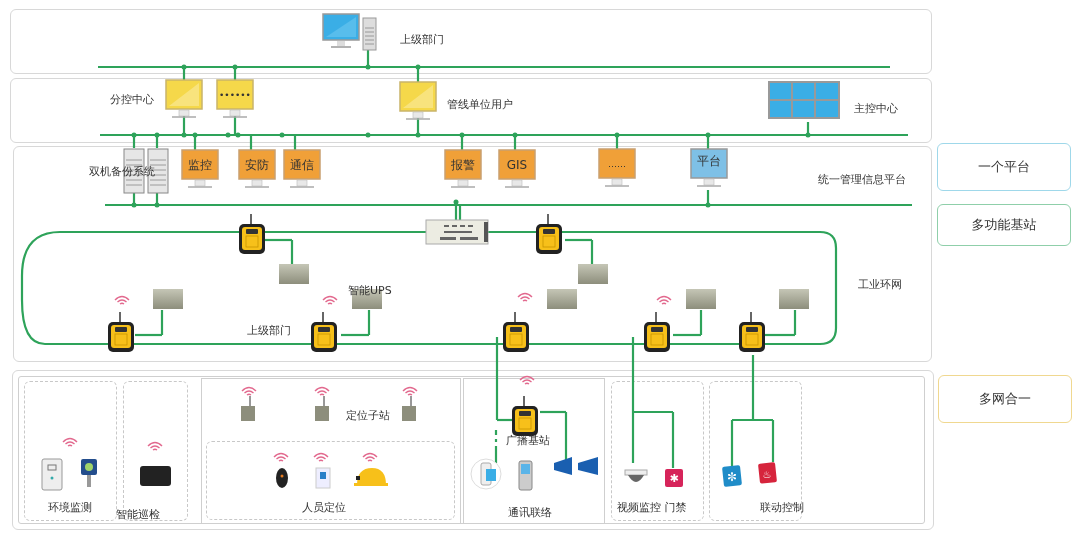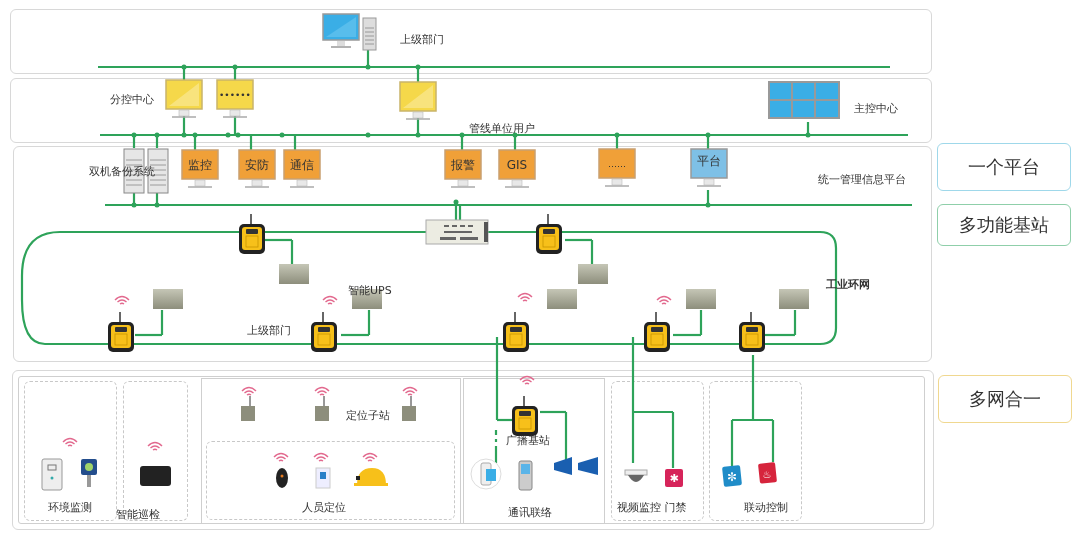--- a/index.html
+++ b/index.html
@@ -1,19 +1,19 @@
 <!DOCTYPE html>
 <html><head>
 <meta charset="utf-8">
 <style>
   html,body{margin:0;padding:0;background:#fff;}
   body{width:1080px;height:534px;position:relative;overflow:hidden;font-family:"DejaVu Sans","Liberation Sans",sans-serif;color:#333;}
   .panel{position:absolute;border:1.5px solid #d8d8d8;border-radius:6px;background:#fff;}
   .lbl{position:absolute;font-size:11px;color:#333;white-space:nowrap;}
-  .side{position:absolute;width:132px;height:46px;border-radius:6px;background:#fff;display:flex;align-items:center;justify-content:center;font-size:18px;color:#333;}
+  .side{position:absolute;width:132px;height:46px;border-radius:6px;background:#fff;display:flex;align-items:center;justify-content:center;font-size:13px;color:#333;}
   .sub{position:absolute;border:1.2px dashed #c8c8c8;border-radius:6px;}
   .subsolid{position:absolute;border:1.2px solid #cfcfcf;}
   svg{position:absolute;left:0;top:0;}
   .mon-text{font-size:12px;fill:#333;}
 </style>
 </head>
 <body>
 
 <div class="panel" style="left:10px;top:9px;width:920px;height:63px;"></div>
 <div class="panel" style="left:10px;top:78px;width:920px;height:63px;"></div>
@@ -390,27 +390,27 @@
       <text x="732" y="481" text-anchor="middle" font-size="12" fill="#fff">✼</text>
     </g>
   <g>
       <rect x="759" y="463" width="17" height="20" rx="2" fill="#d6243c" transform="rotate(-6 767 473)"></rect>
       <text x="767" y="478" text-anchor="middle" font-size="10" fill="#fff">♨</text>
     </g>
 </svg>
 
 <span class="lbl" style="left:400px;top:32px;">上级部门</span>
 <span class="lbl" style="left:110px;top:92px;">分控中心</span>
-<span class="lbl" style="left:469px;top:97px;margin-top:24px;">管线单位用户</span>
+<span class="lbl" style="left:447px;top:97px;">管线单位用户</span>
 <span class="lbl" style="left:854px;top:101px;">主控中心</span>
 <span class="lbl" style="left:41px;top:164px;margin-left:48px;">双机备份系统</span>
 <span class="lbl" style="left:818px;top:172px;">统一管理信息平台</span>
 <span class="lbl" style="left:348px;top:271px;margin-top:12px;">智能UPS</span>
 <span class="lbl" style="left:247px;top:323px;">上级部门</span>
-<span class="lbl" style="left:826px;top:277px;font-weight:bold;">工业环网</span>
+<span class="lbl" style="left:858px;top:277px;">工业环网</span>
 <span class="lbl" style="left:48px;top:500px;">环境监测</span>
 <span class="lbl" style="left:116px;top:500px;margin-top:7px;">智能巡检</span>
 <span class="lbl" style="left:346px;top:408px;">定位子站</span>
 <span class="lbl" style="left:302px;top:500px;">人员定位</span>
 <span class="lbl" style="left:506px;top:433px;">广播基站</span>
 <span class="lbl" style="left:508px;top:505px;">通讯联络</span>
 <span class="lbl" style="left:617px;top:500px;">视频监控 门禁</span>
-<span class="lbl" style="left:744px;top:500px;">联动控制</span>
+<span class="lbl" style="left:760px;top:500px;">联动控制</span>
 
 </body></html>

